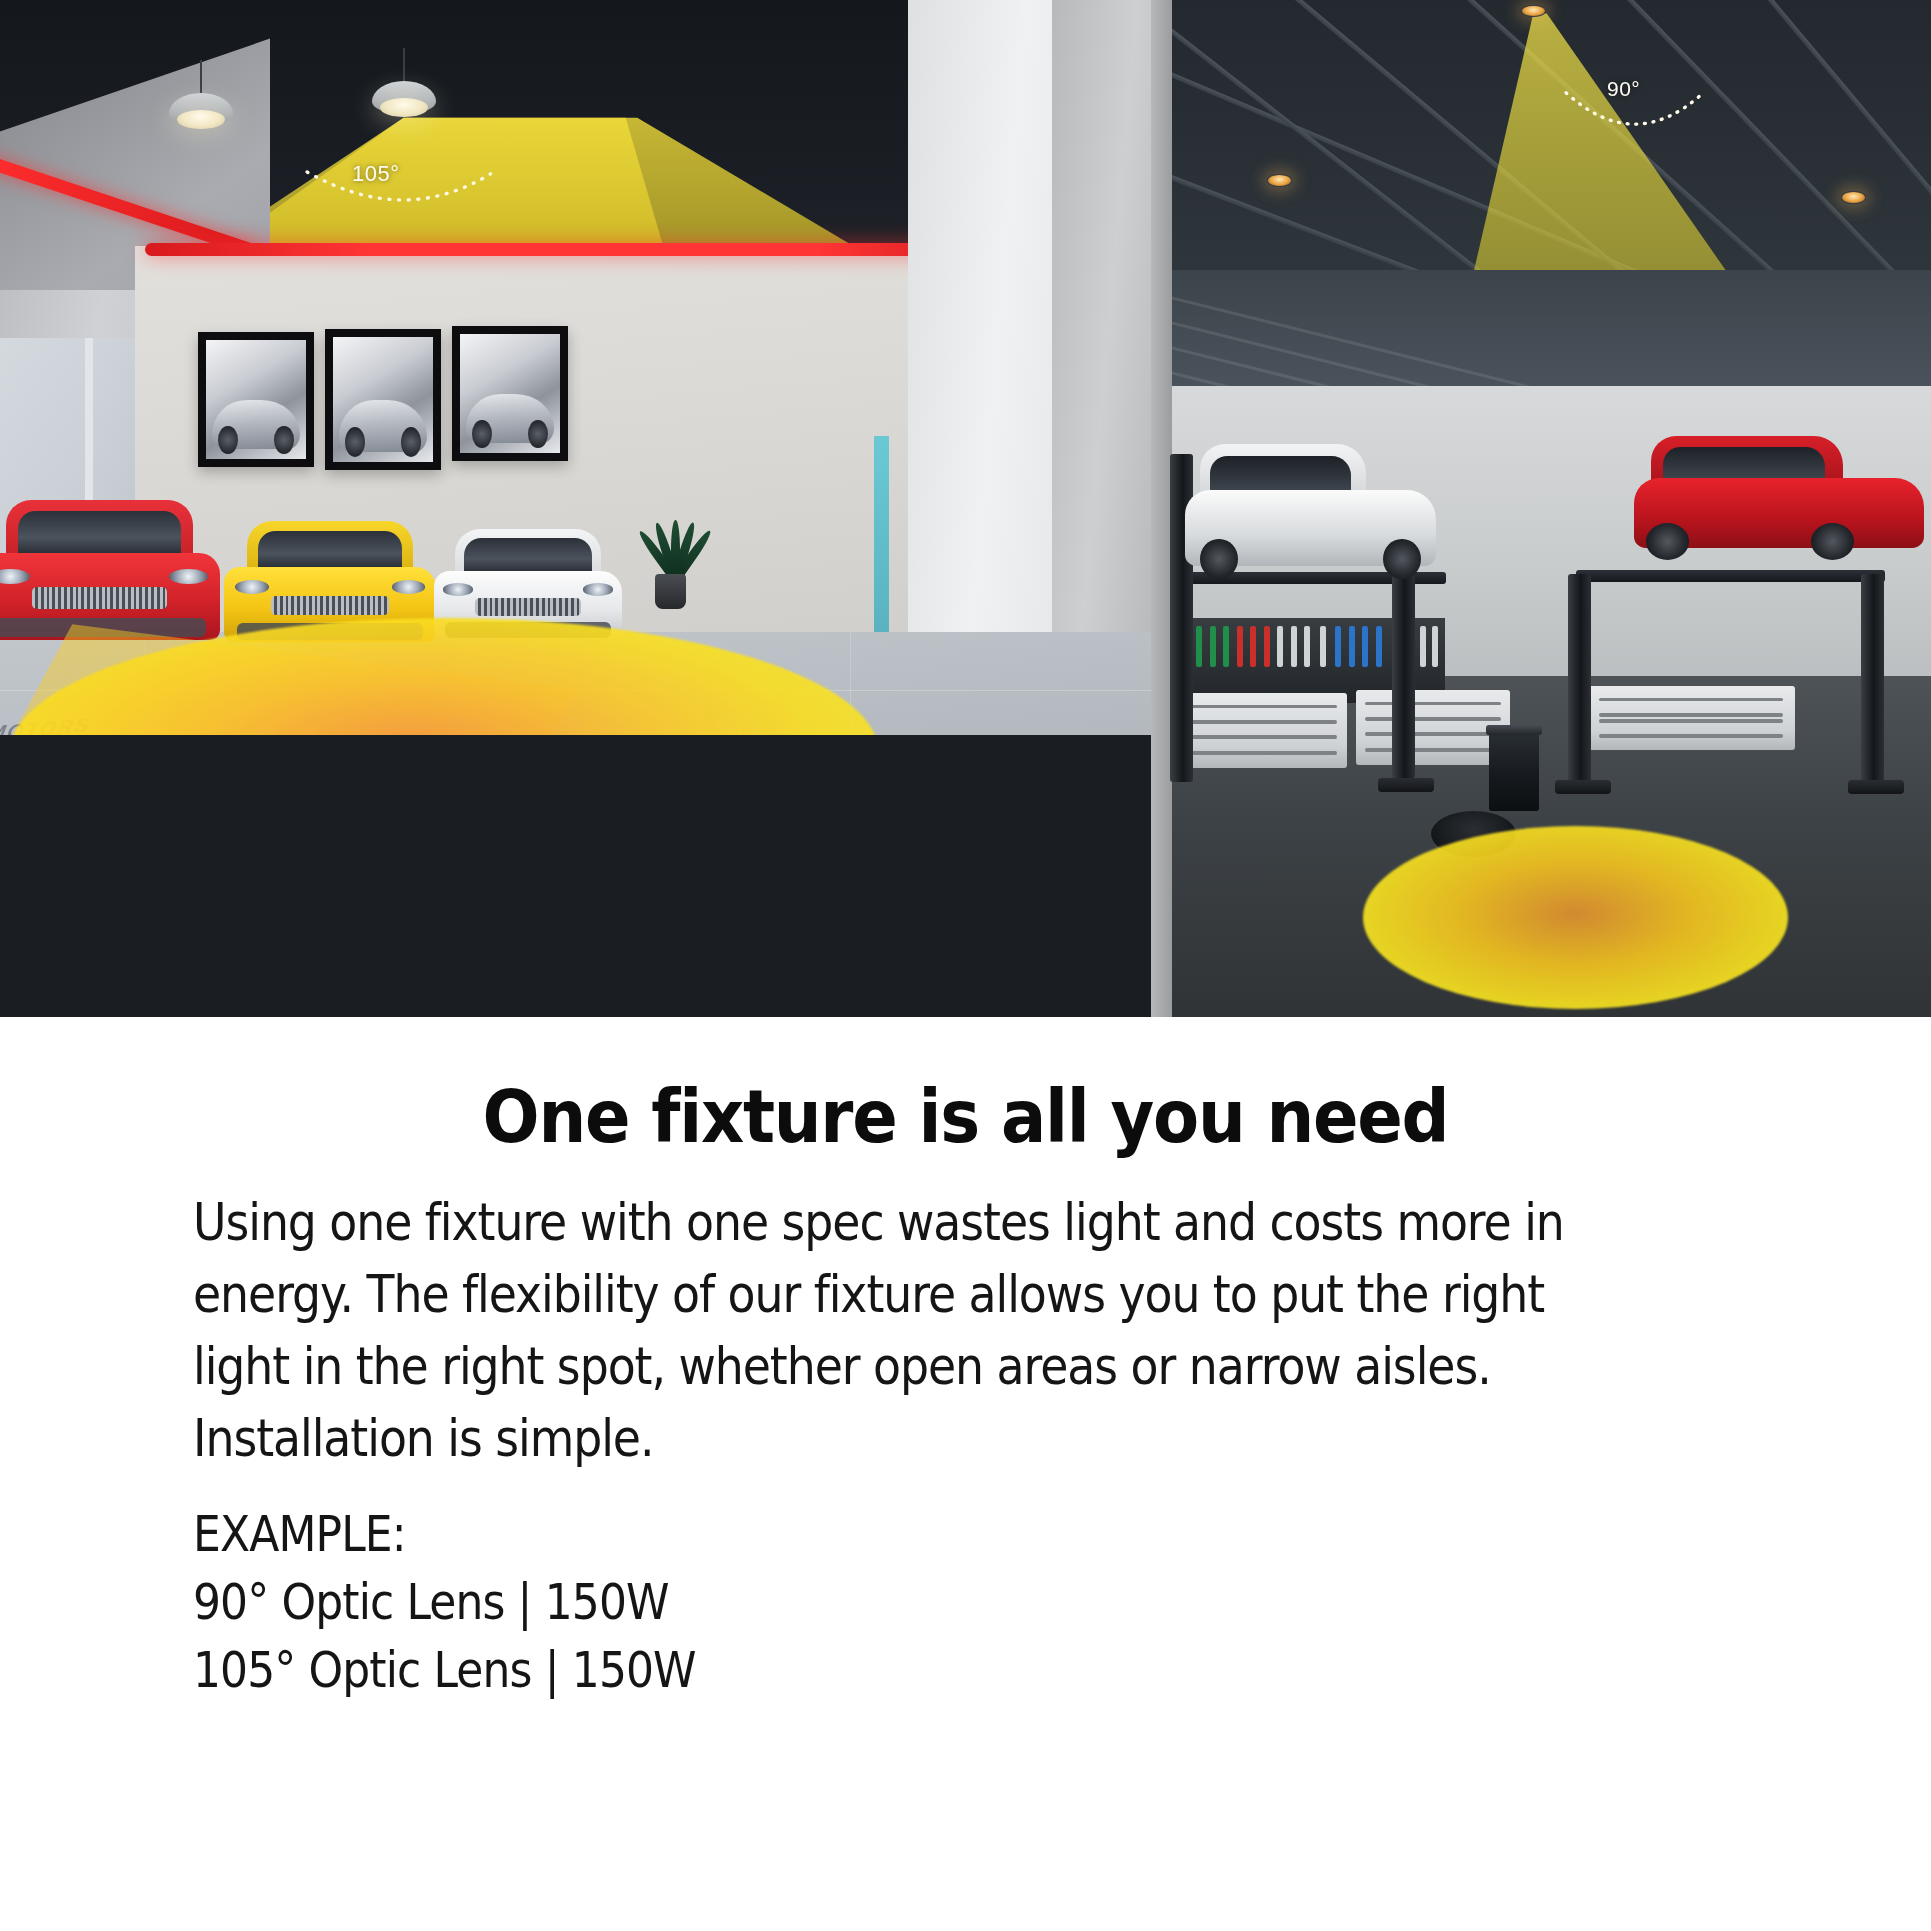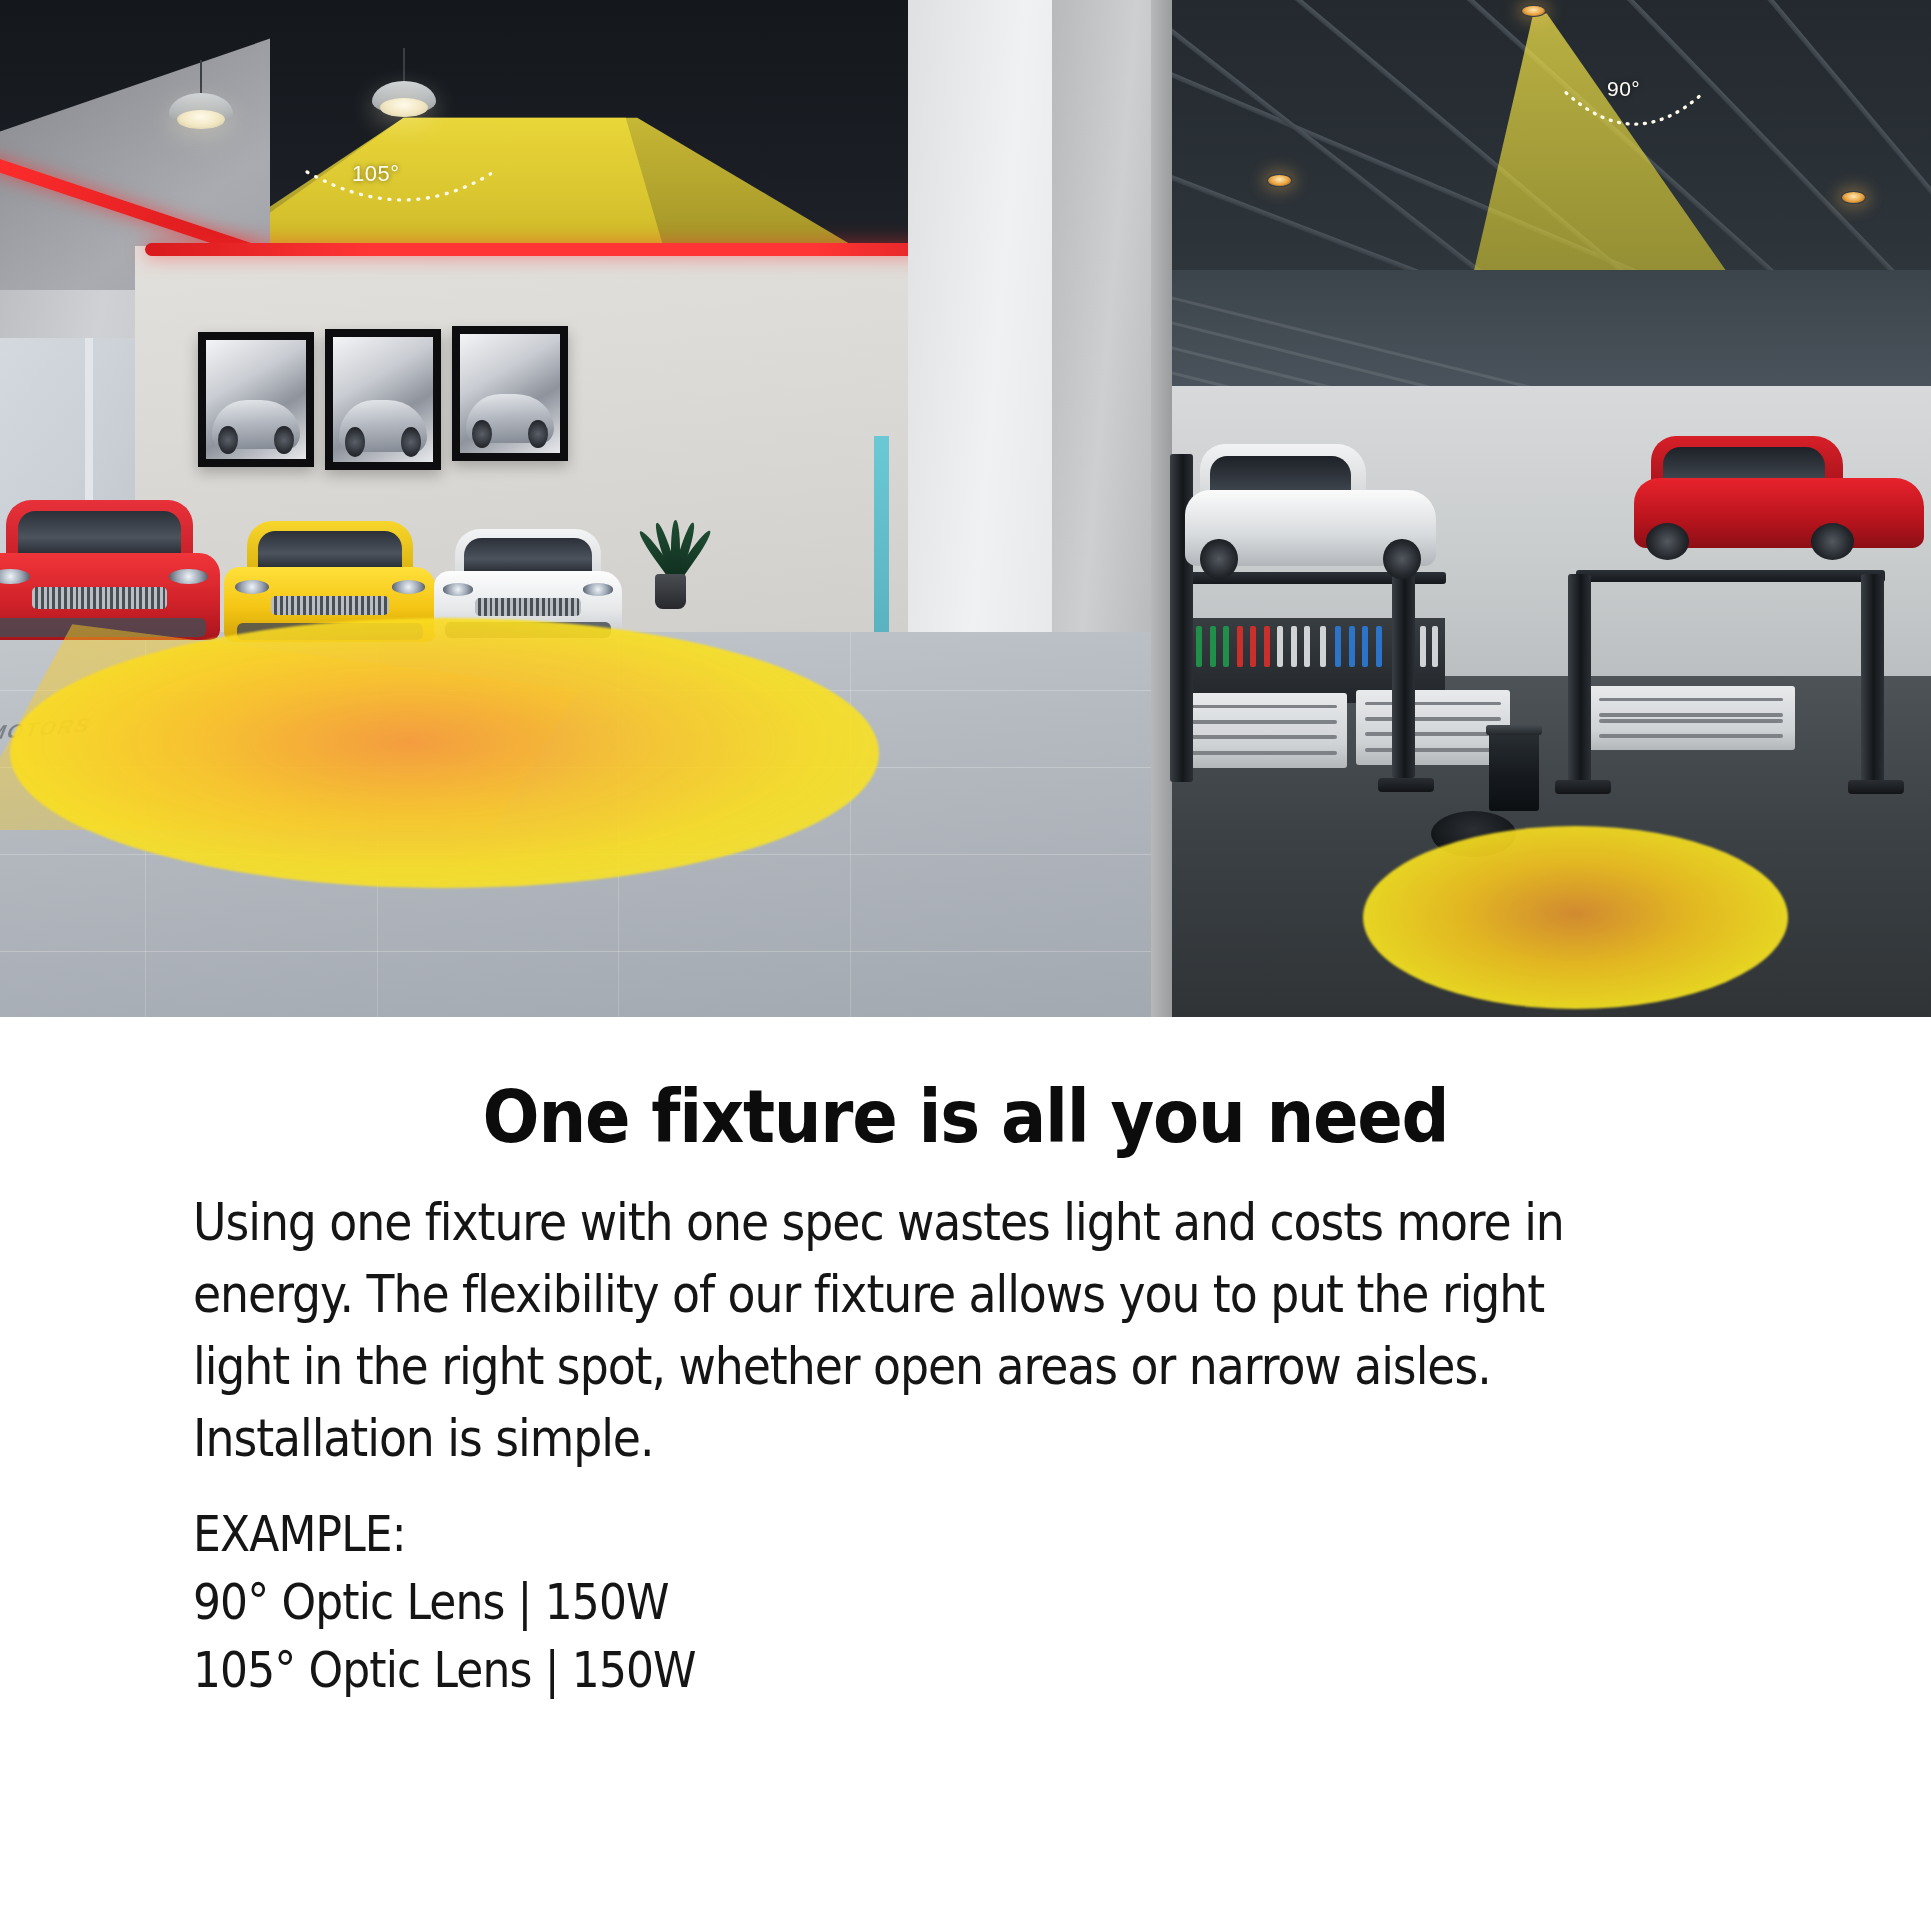--- a/index.html
+++ b/index.html
@@ -17,21 +17,21 @@
   .photo-band{
     position:absolute; left:0; top:0;
     width:1931px; height:1017px;
     overflow:hidden;
     background:#1a1d22;
   }
 
   
   .scene-left{
     position:absolute; left:0; top:0;
-    width:1151px; height:1017px;
+    width:1151px; height:735px;
     overflow:hidden;
     background:#12151a;
   }
   .l-ceiling{
     position:absolute; left:0; top:0; width:1151px; height:319px;
     background:linear-gradient(180deg,#14171c 0%, #1b1f25 60%, #23272e 100%);
   }
   
   .l-soffit{
     position:absolute; left:-39px; top:145px; width:309px; height:386px;

